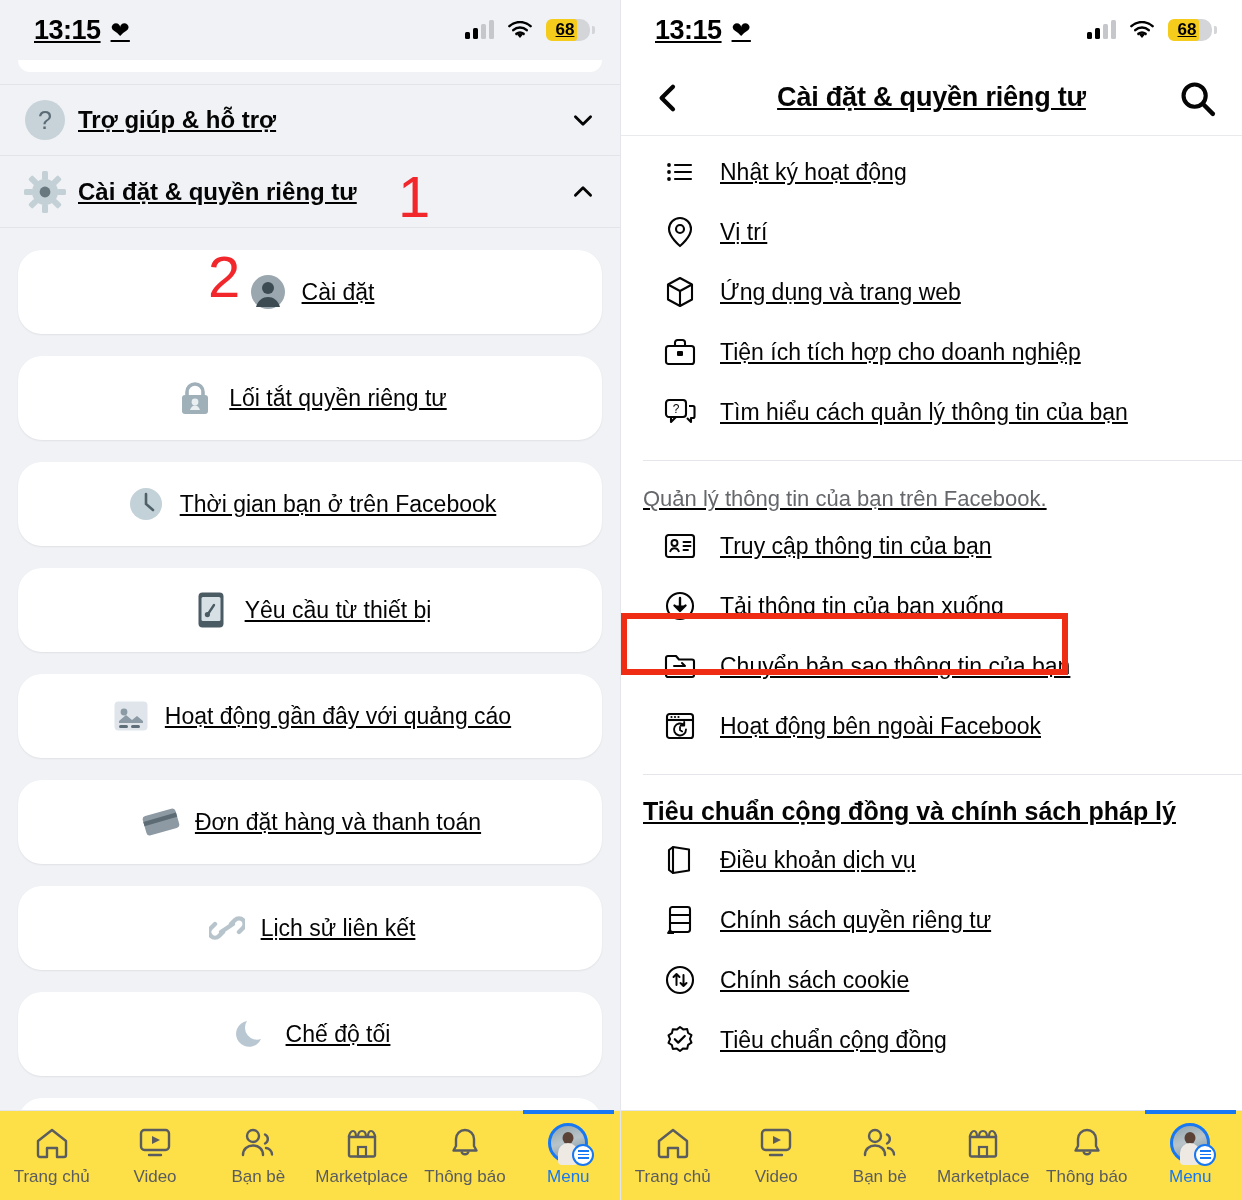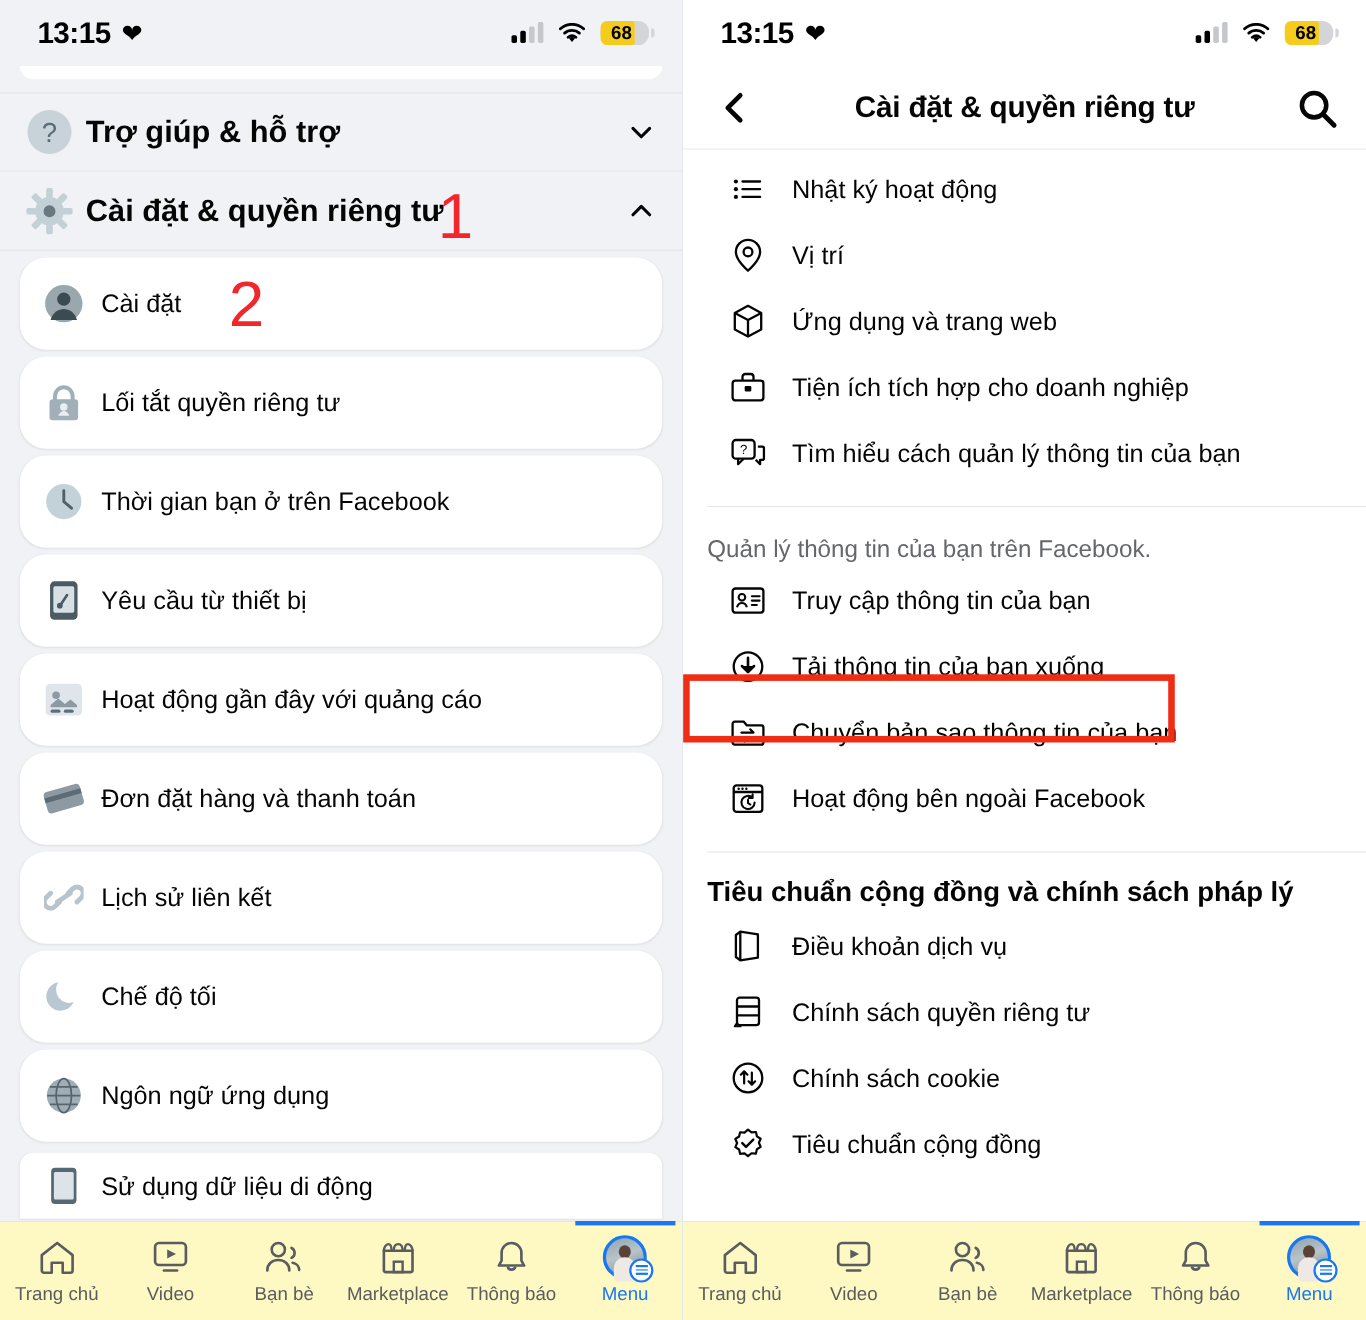--- a/index.html
+++ b/index.html
@@ -3,21 +3,21 @@
 <meta charset="utf-8">
 <style>
   * { box-sizing: border-box; margin: 0; padding: 0; }
   html, body {
     width: 1242px; height: 1200px;
     font-family: "Liberation Sans", sans-serif;
     background: #ffffff;
     overflow: hidden;
   }
   .screens { display: flex; width: 1242px; height: 1200px; }
-  .phone { width: 621px; height: 1200px; position: relative; overflow: hidden; }
+  .phone { width: 621px; height: 1200px; position: relative; overflow: hidden; text-decoration: underline; }
   .phone.left  { background: #f0f2f5; border-right: 1px solid #e4e6eb; }
   .phone.right { background: #ffffff; }
 
   
   .statusbar {
     height: 60px; display: flex; align-items: center;
     justify-content: space-between; padding: 0 30px 0 34px;
     position: relative; z-index: 5;
   }
   .phone.left .statusbar { background: #f0f2f5; }
@@ -58,27 +58,28 @@
   }
   .gap { height: 12px; }
 
   .row-plain {
     height: 72px; display: flex; align-items: center;
     padding: 0 24px 0 18px; background: #f0f2f5;
     border-top: 1px solid #e2e4e9; border-bottom: 1px solid #e2e4e9;
   }
   .row-plain + .row-plain { border-top: none; }
   .row-plain .ico { width: 54px; flex: 0 0 54px; display: flex; align-items: center; justify-content: center; }
-  .row-plain .lbl { font-size: 28px; font-weight: 700; color: #050505; margin-left: 6px; }
+  .row-plain .lbl { font-size: 24px; font-weight: 700; color: #050505; margin-left: 6px; }
   .chev { margin-left: auto; width: 26px; height: 26px; }
 
   .card {
-    margin: 6px 18px; background: #ffffff; border-radius: 24px;
+    margin: 22px 18px; background: #ffffff; border-radius: 24px;
     height: 84px; display: flex; align-items: center; padding: 0 18px;
     box-shadow: 0 1px 2px rgba(0,0,0,0.07);
+    justify-content: center;
   }
   .card .ico { width: 44px; flex: 0 0 44px; display: flex; align-items: center; justify-content: center; }
   .card .lbl { font-size: 23px; color: #050505; margin-left: 12px; font-weight: 400; }
 
   .marker {
     position: absolute; color: #f2272b; font-weight: 400;
     font-family: "Liberation Sans", sans-serif; line-height: 1;
     z-index: 20; pointer-events: none;
   }
   #m1 { left: 398px; top: 168px; font-size: 58px; }
@@ -111,21 +112,21 @@
 
   .highlight-box {
     position: absolute; left: 0px; top: 613px; width: 447px; height: 62px;
     border: 6px solid #ef2d14; background: transparent; z-index: 15;
     pointer-events: none;
   }
 
   
   .bottomnav {
     position: absolute; bottom: 0; left: 0; right: 0; height: 90px;
-    background: #fef9c3; border-top: 1px solid #e4e6eb;
+    background: #fde047; border-top: 1px solid #e4e6eb;
     display: flex; align-items: center;
   }
   .nav-item {
     flex: 1; display: flex; flex-direction: column; align-items: center;
     justify-content: center; gap: 6px; position: relative; height: 100%;
   }
   .nav-ico { height: 36px; display: flex; align-items: center; justify-content: center; }
   .nav-lbl { font-size: 17px; color: #5a5c60; }
   .nav-item.active .nav-lbl { color: #1877f2; }
   .nav-item.active::before {

